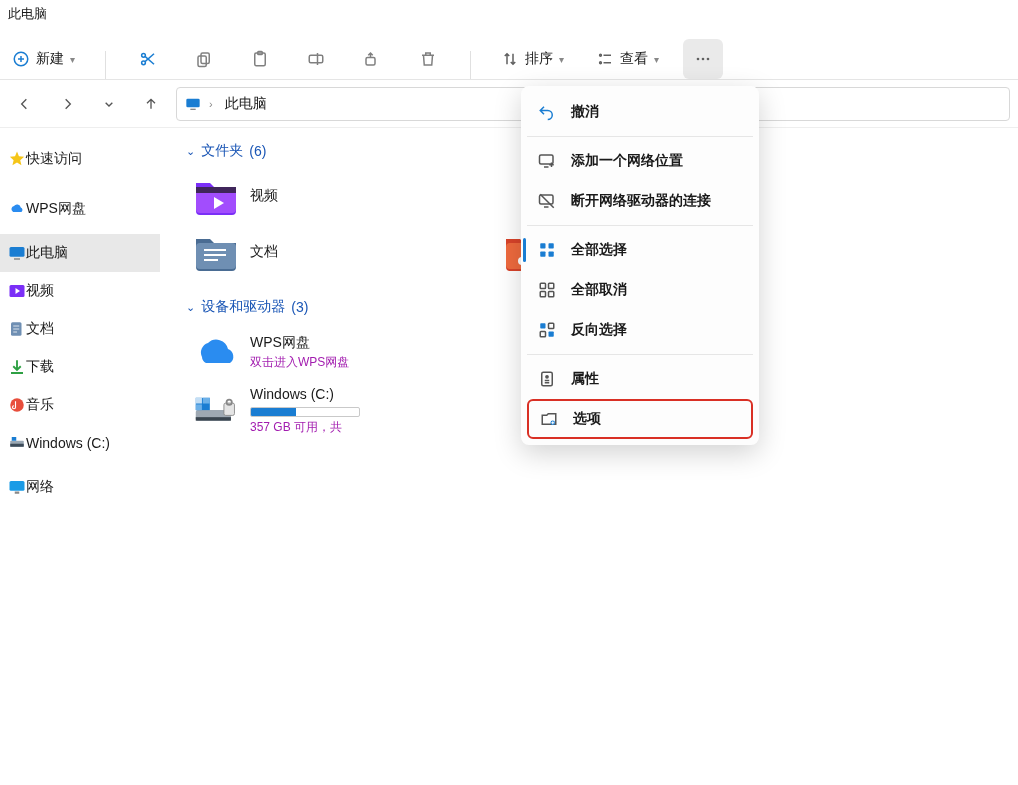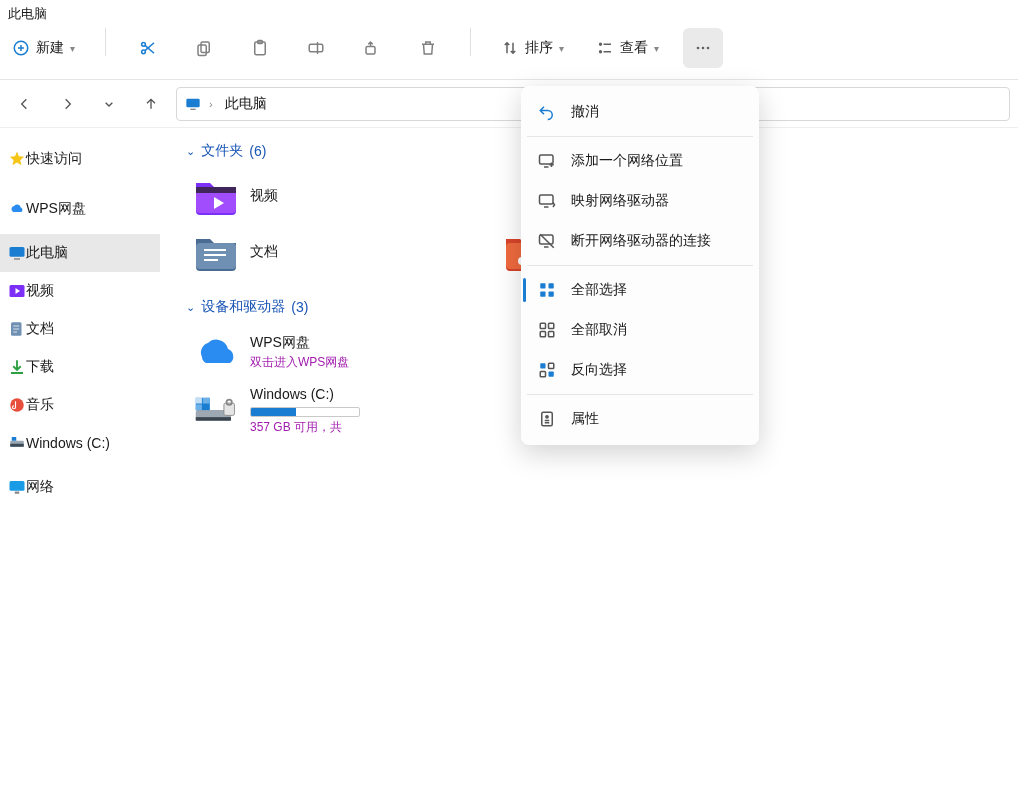--- a/index.html
+++ b/index.html
@@ -23,21 +23,21 @@
   align-items: center;
   font-size: 13px;
 }
 
 
 .toolbar {
   height: 52px;
   border-bottom: 1px solid #e5e5e5;
   background: #fff;
   display: flex;
-  align-items: flex-start;
+  align-items: flex-end;
   padding: 0 4px;
   gap: 16px;
 }
 .toolbar .sep {
   width: 1px;
   height: 28px;
   background: #e0e0e0;
   margin: 0 6px;
 }
 .tool-btn {
@@ -184,20 +184,21 @@
 .context-menu {
   position: absolute;
   top: 86px;
   left: 521px;
   width: 238px;
   background: #fdfdfd;
   border-radius: 8px;
   box-shadow: 0 8px 28px rgba(0,0,0,0.18);
   padding: 6px;
   z-index: 50;
+  font-weight: bold;
 }
 .menu-item {
   display: flex;
   align-items: center;
   gap: 14px;
   height: 40px;
   padding: 0 10px;
   border-radius: 6px;
   cursor: pointer;
 }
@@ -576,30 +577,20 @@
           <path d="M18 14 v6 M15 17 h6"></path>
         </svg>
       </span>
     <span>添加一个网络位置</span>
   </div>
   <div class="menu-item">
     <span class="menu-icon">
         <svg class="i18" viewBox="0 0 24 24" fill="none" stroke="#555" stroke-width="2">
           <rect x="2" y="4" width="18" height="12" rx="2"></rect>
           <line x1="8" y1="20" x2="14" y2="20"></line>
-          <path d="M20 14 l2 3 -2 3"></path>
-        </svg>
-      </span>
-    <span>映射网络驱动器</span>
-  </div>
-  <div class="menu-item">
-    <span class="menu-icon">
-        <svg class="i18" viewBox="0 0 24 24" fill="none" stroke="#555" stroke-width="2">
-          <rect x="2" y="4" width="18" height="12" rx="2"></rect>
-          <line x1="8" y1="20" x2="14" y2="20"></line>
           <line x1="3" y1="3" x2="21" y2="21"></line>
         </svg>
       </span>
     <span>断开网络驱动器的连接</span>
   </div>
   <div class="menu-sep"></div>
   <div class="menu-item highlight-blue">
     <span class="menu-icon">
         <svg class="i18" viewBox="0 0 24 24" fill="#1a7dd2">
           <rect x="3" y="3" width="7" height="7" rx="1"></rect>
@@ -637,13 +628,23 @@
     <span class="menu-icon">
         <svg class="i18" viewBox="0 0 24 24" fill="none" stroke="#555" stroke-width="2">
           <rect x="5" y="3" width="14" height="18" rx="2"></rect>
           <circle cx="12" cy="9" r="1.5" fill="#555"></circle>
           <line x1="9" y1="14" x2="15" y2="14"></line>
           <line x1="9" y1="17" x2="15" y2="17"></line>
         </svg>
       </span>
     <span>属性</span>
   </div>
+  <div class="menu-item highlight-red">
+    <span class="menu-icon">
+        <svg class="i18" viewBox="0 0 24 24" fill="none" stroke="#555" stroke-width="2">
+          <path d="M3 7 h6 l2-2 h10 v14 H3 z"></path>
+          <circle cx="17" cy="17" r="3" fill="#1a7dd2" stroke="none"></circle>
+          <path d="M17 15 v4 M15 17 h4" stroke="#fff" stroke-width="1.3"></path>
+        </svg>
+      </span>
+    <span>选项</span>
+  </div>
 </div>
 
 </body></html>

